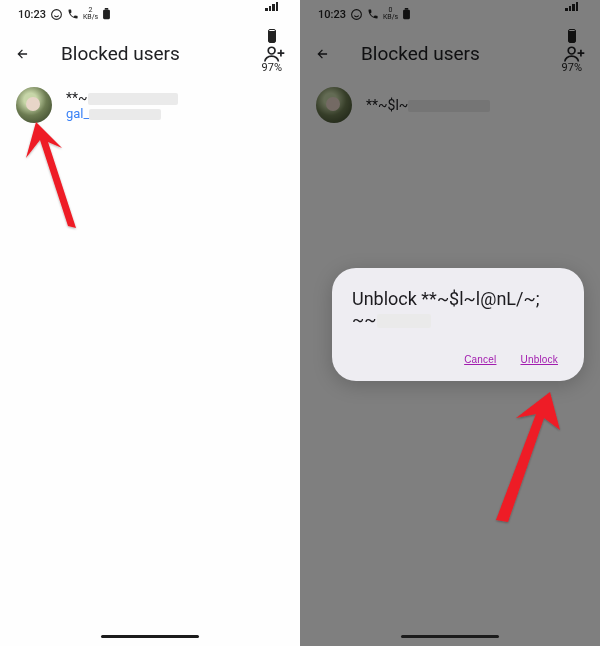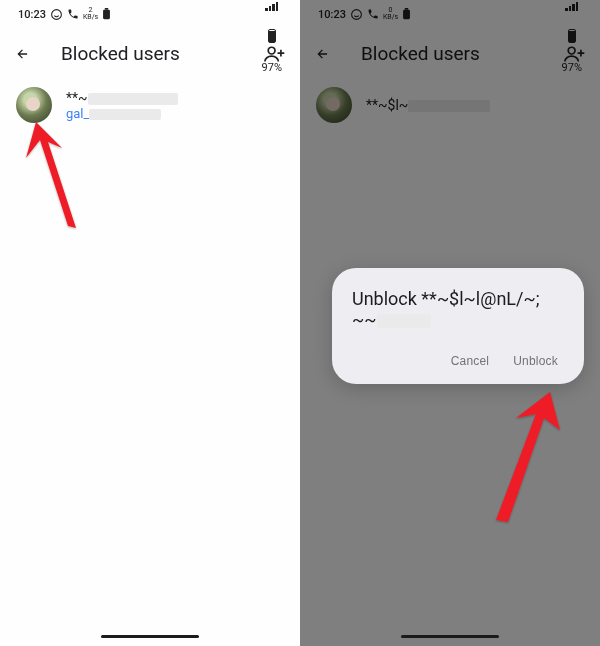--- a/index.html
+++ b/index.html
@@ -176,26 +176,27 @@
       line-height: 1.5;
       margin-bottom: 6px;
     }
     .dialog-actions {
       display: flex;
       justify-content: flex-end;
       gap: 24px;
       padding: 10px 6px 6px 0;
     }
     .dialog-btn {
-      font-size: 12px;
-      color: #737373;
+      font-size: 10px;
+      color: #a21caf;
       letter-spacing: 0.2px;
       background: none;
       border: none;
       cursor: pointer;
+      text-decoration: underline;
     }
     .phone.right .status-bar,
     .phone.right .app-bar,
     .phone.right .user-row { position: relative; z-index: 1; }
   </style>
 </head>
 <body>
 
 <div class="phone left">
   <div class="status-bar">

